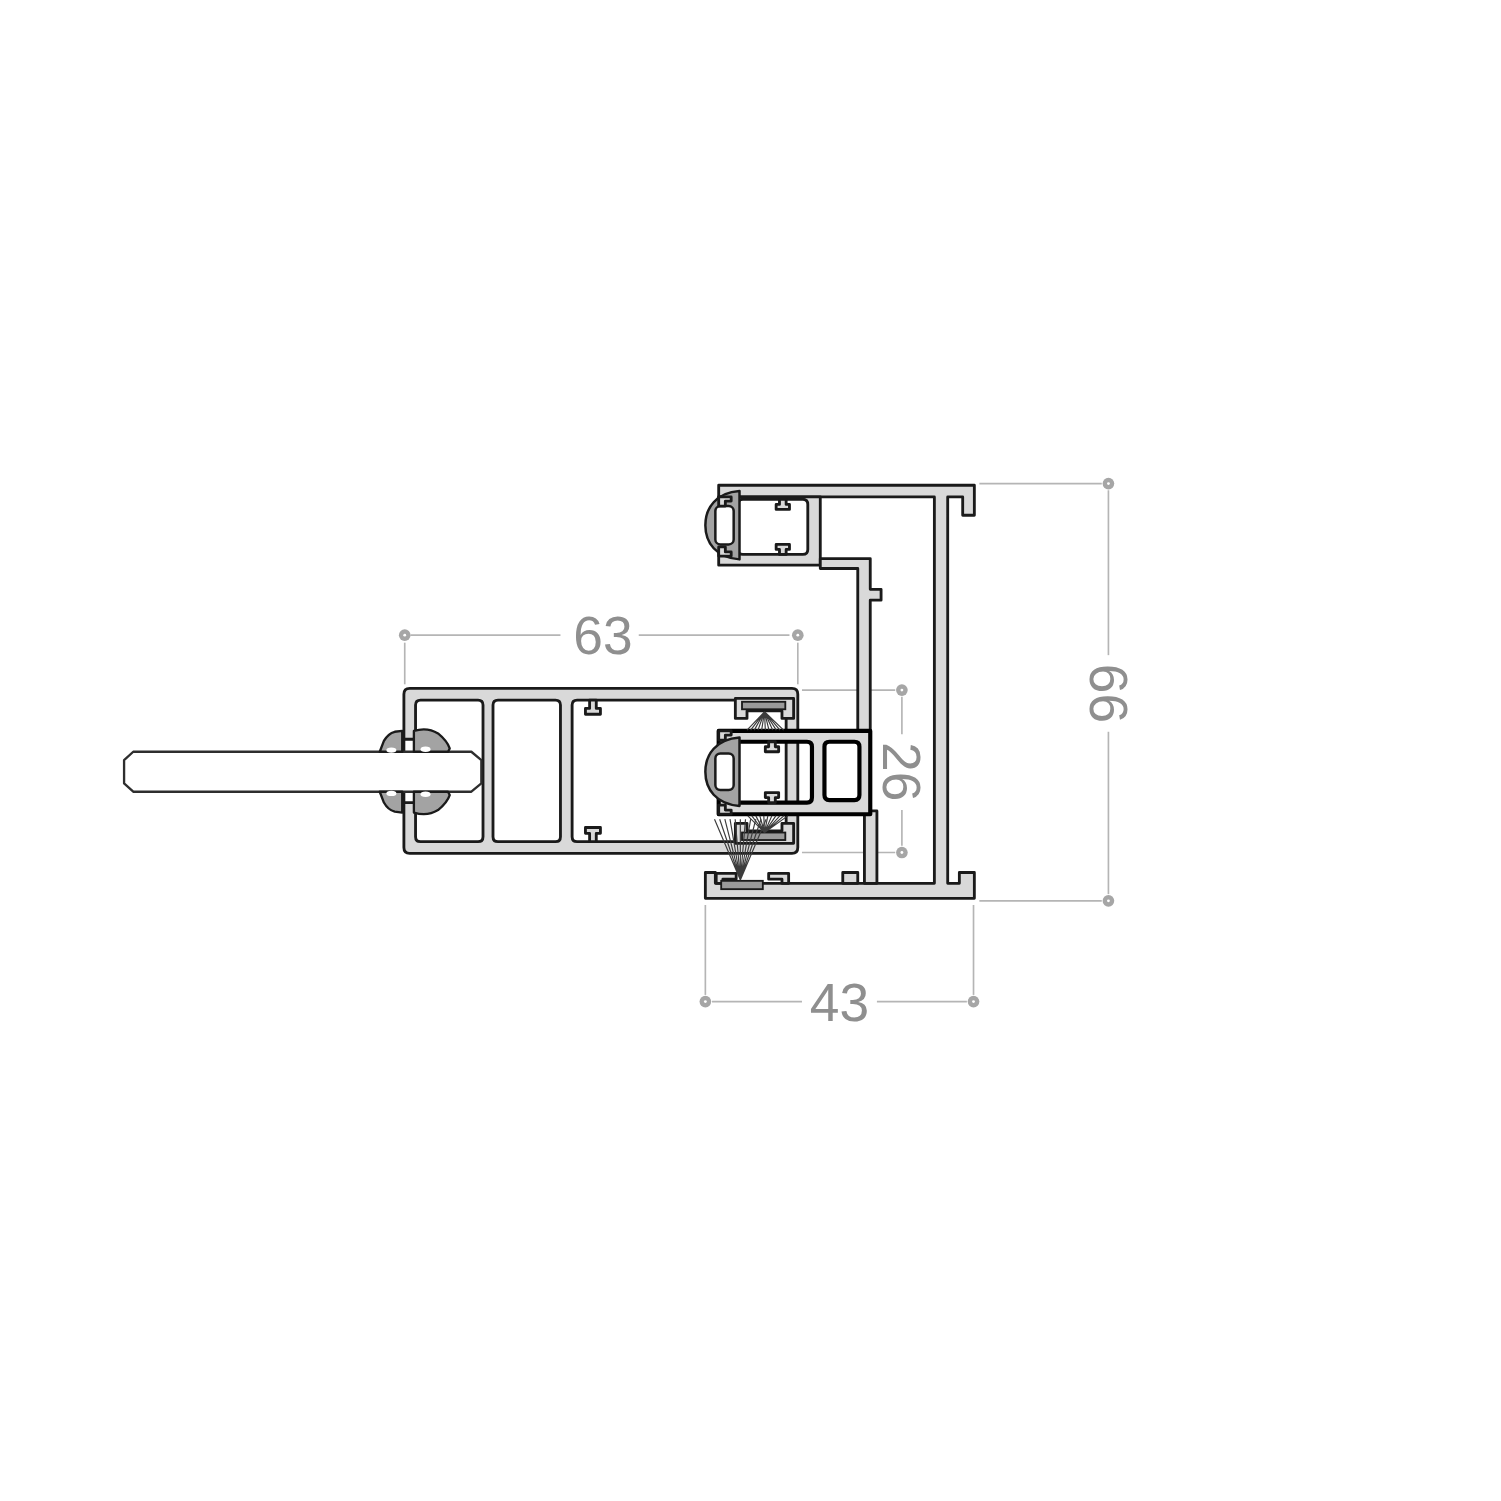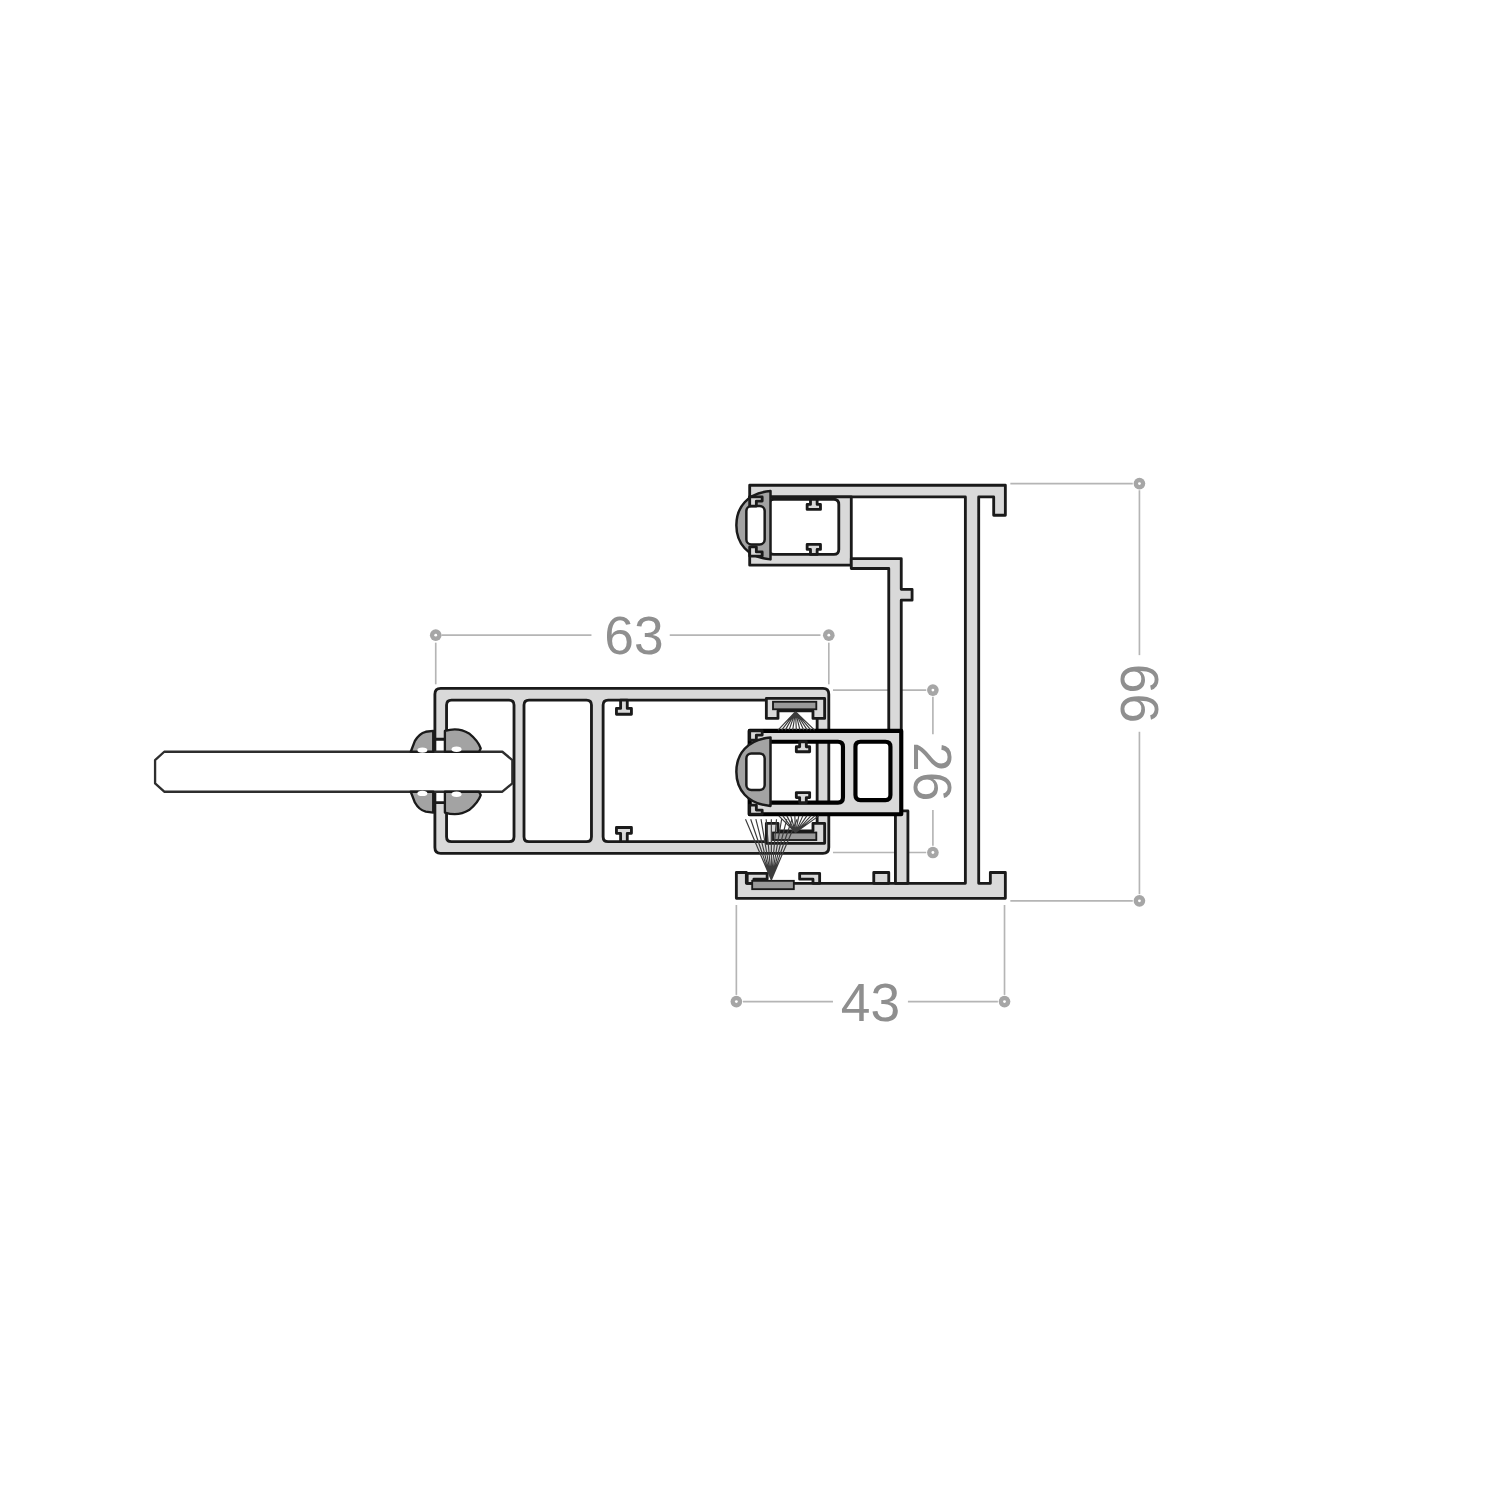--- a/index.html
+++ b/index.html
@@ -1,16 +1,16 @@
 <!DOCTYPE html>
 <html><head>
 <meta charset="utf-8">
 <style>
   html,body{margin:0;padding:0;background:#fff;}
-  .canvas{width:1250px;height:1501px;background:#ffffff;position:relative;overflow:hidden;margin-left:31px;}
+  .canvas{width:1250px;height:1501px;background:#ffffff;position:relative;overflow:hidden;}
   svg{display:block;width:100%;height:100%;}
   
   .alu{fill:#d9d9d9;stroke:#1a1a1a;stroke-width:3.4;stroke-linejoin:round;}
   .alu-heavy{fill:#d9d9d9;stroke:#000000;stroke-width:5;stroke-linejoin:round;}
   .hole{fill:#ffffff;stroke:#1a1a1a;stroke-width:3;stroke-linejoin:round;}
   .gasket{fill:#a3a3a3;stroke:#1a1a1a;stroke-width:2.8;stroke-linejoin:round;}
   .bumper{fill:#a3a3a3;stroke:#1a1a1a;stroke-width:3;stroke-linejoin:round;}
   .strip{fill:#9a9a9a;stroke:#1a1a1a;stroke-width:2.2;}
   .fan{stroke:#3c3c3c;stroke-width:1.4;fill:none;}
   .glass{fill:#ffffff;stroke:#2e2e2e;stroke-width:2.8;stroke-linejoin:round;}

